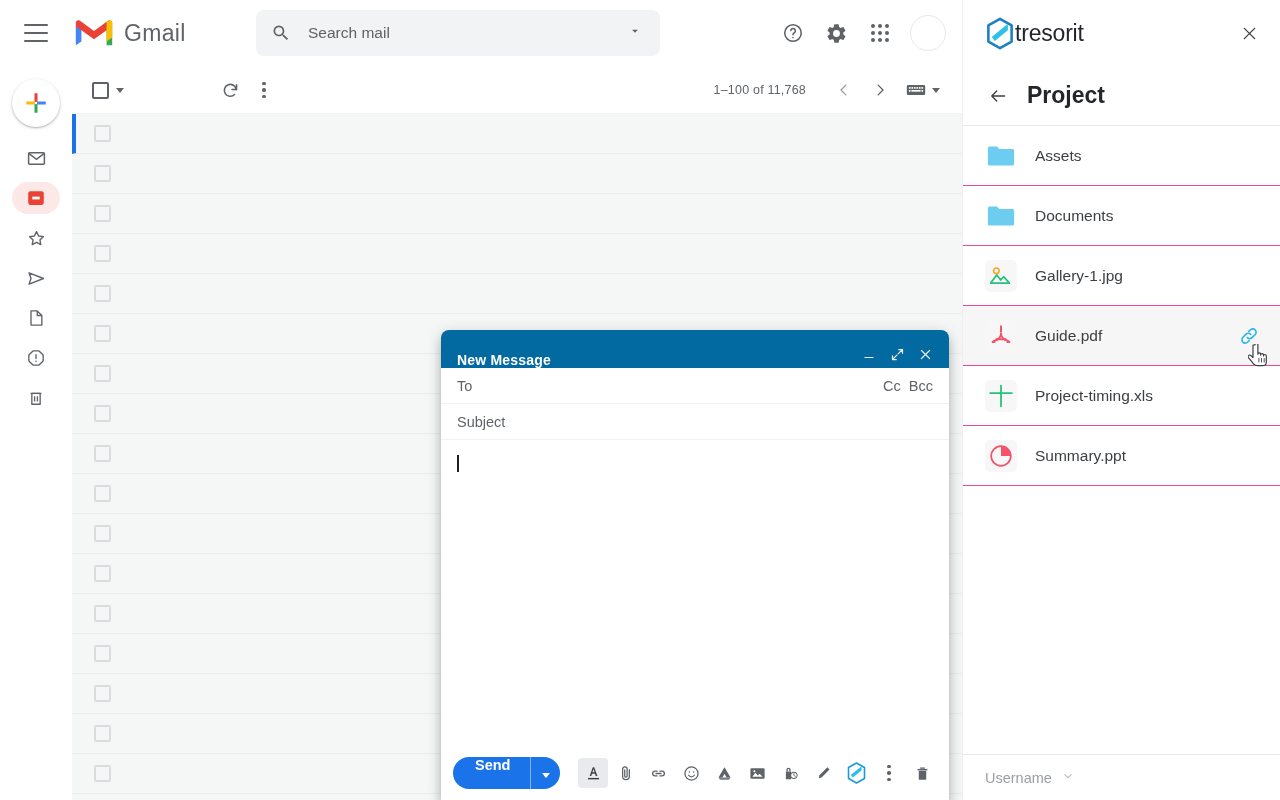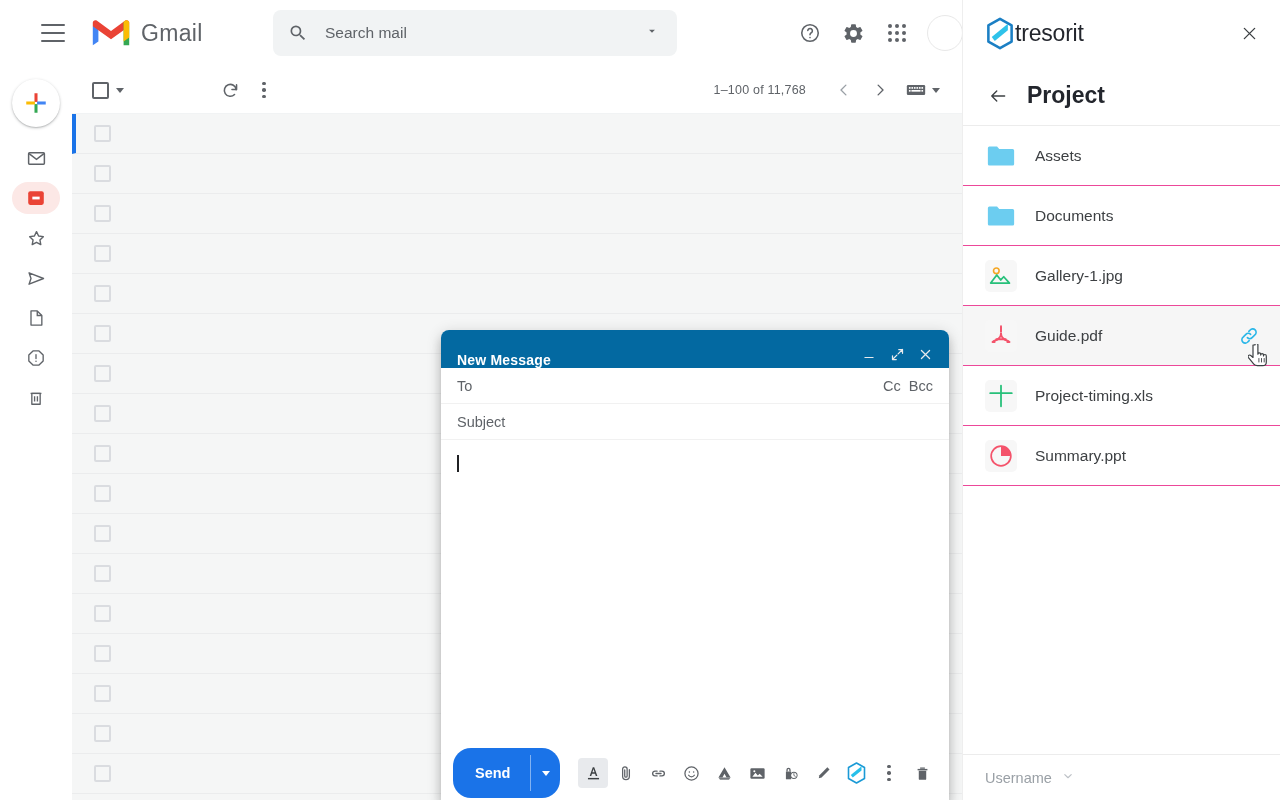--- a/index.html
+++ b/index.html
@@ -11,21 +11,21 @@
   body { position: relative; }
 
   
   #gmail-area {
     position: absolute; left: 0; top: 0; width: 962px; height: 800px;
     background: #ffffff;
   }
 
   
   #gmail-header {
-    position: absolute; left: 17px; top: 0; width: 962px; height: 66px;
+    position: absolute; left: 0; top: 0; width: 962px; height: 66px;
     display: flex; align-items: center;
   }
   .hamburger { width: 24px; height: 18px; margin-left: 24px; cursor: pointer;
     display: flex; flex-direction: column; justify-content: space-between; }
   .hamburger span { display: block; height: 2px; background: #5f6368; border-radius: 1px; }
 
   .gmail-logo-wrap { display: flex; align-items: center; margin-left: 26px; cursor: pointer; }
   .gmail-word { font-size: 23px; color: #5f6368; margin-left: 10px; letter-spacing: .3px; }
 
   .search-box {
@@ -117,22 +117,22 @@
   .field-input::placeholder { color: #5f6368; }
   .ccbcc { font-size: 14.5px; color: #5f6368; cursor: pointer; }
   .ccbcc + .ccbcc { margin-left: 8px; }
 
   #compose-body { flex: 1; padding: 14px 16px; font-size: 14px; color: #202124;
     outline: none; position: relative; }
   .caret-blink { display:inline-block; width: 1.5px; height: 17px; background: #202124;
     vertical-align: middle; }
 
   #compose-footer { height: 54px; display: flex; align-items: center; padding: 0 12px; }
-  #send-group { display: flex; align-items: center; background: #1a73e8; border-radius: 18px;
-    height: 50px; cursor: pointer; overflow: hidden; }
+  #send-group { display: flex; align-items: flex-start; background: #1a73e8; border-radius: 18px;
+    height: 32px; cursor: pointer; overflow: hidden; }
   #send-label { color: #fff; font-size: 14.5px; font-weight: bold; padding: 0 20px 0 22px; }
   #send-caret { border-left: 1px solid rgba(255,255,255,.45); height: 36px; width: 30px;
     display:flex; align-items:center; justify-content:center; cursor: pointer; }
   .caret-white { width: 0; height: 0; border-left: 4.5px solid transparent;
     border-right: 4.5px solid transparent; border-top: 5px solid #fff; }
   .ft-icon { width: 30px; height: 30px; display:flex; align-items:center; justify-content:center;
     cursor: pointer; margin-left: 3px; border-radius: 4px; }
   .ft-icon.selected { background: #e8eaed; }
   .ft-spacer { flex: 1; }
 

